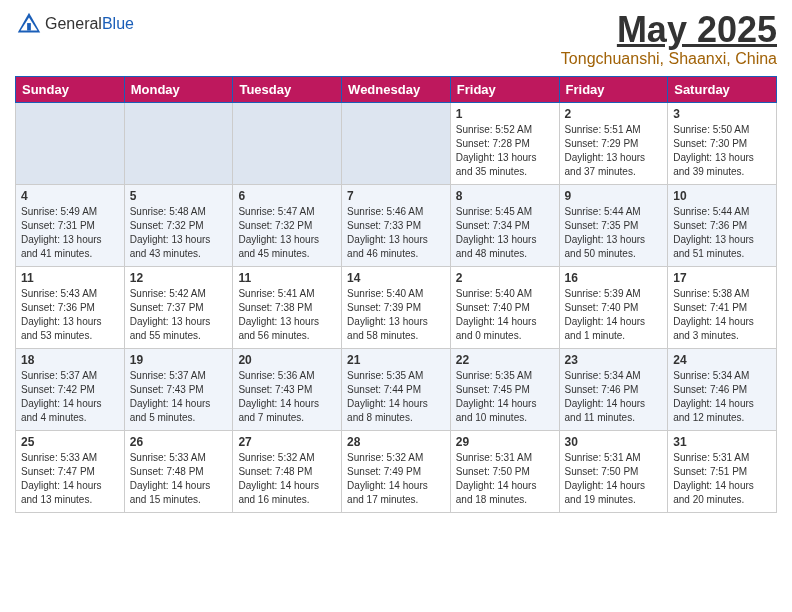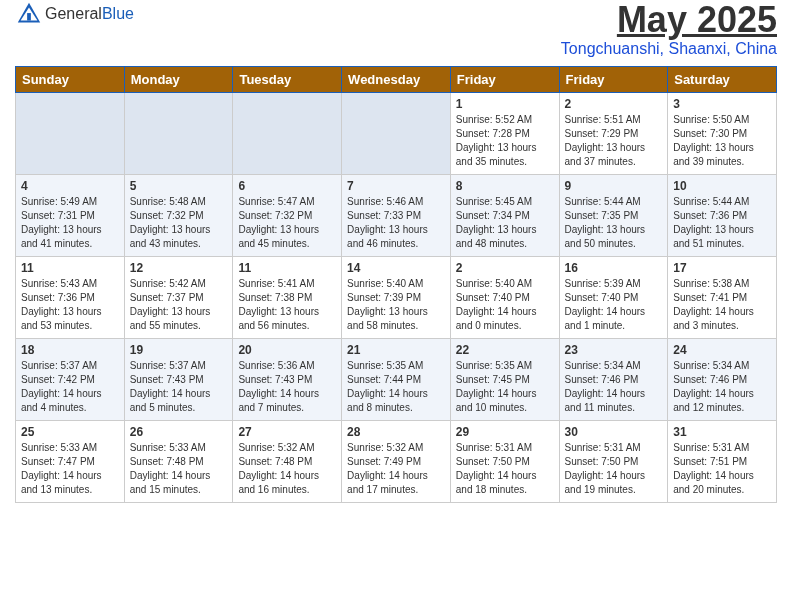--- a/index.html
+++ b/index.html
@@ -6,21 +6,21 @@
     body {
       width: 792px;
       height: 612px;
       font-family: Arial, sans-serif;
       background: #fff;
       overflow: hidden;
     }
     .page {
       width: 792px;
       height: 612px;
-      padding: 0 15px;
+      padding: 10px 15px;
     }
     .header {
       display: flex;
       justify-content: space-between;
       align-items: flex-start;
       margin-bottom: 8px;
     }
     .logo {
       display: flex;
       align-items: center;
@@ -37,29 +37,29 @@
     }
     .month-title {
       font-size: 36px;
       font-weight: bold;
       color: #333;
       line-height: 1.1;
       text-decoration: underline;
     }
     .location {
       font-size: 16px;
-      color: #1d4ed8;
+      color: #a16207;
     }
     .calendar {
       width: 100%;
       border-collapse: collapse;
       border: 1px solid #ccc;
     }
     .calendar th {
-      background-color: #a16207;
+      background-color: #be185d;
       color: white;
       text-align: left;
       padding: 5px 6px;
       font-size: 13px;
       font-weight: bold;
       border: 1px solid #1a5eb8;
     }
     .calendar td {
       vertical-align: top;
       border: 1px solid #ccc;

